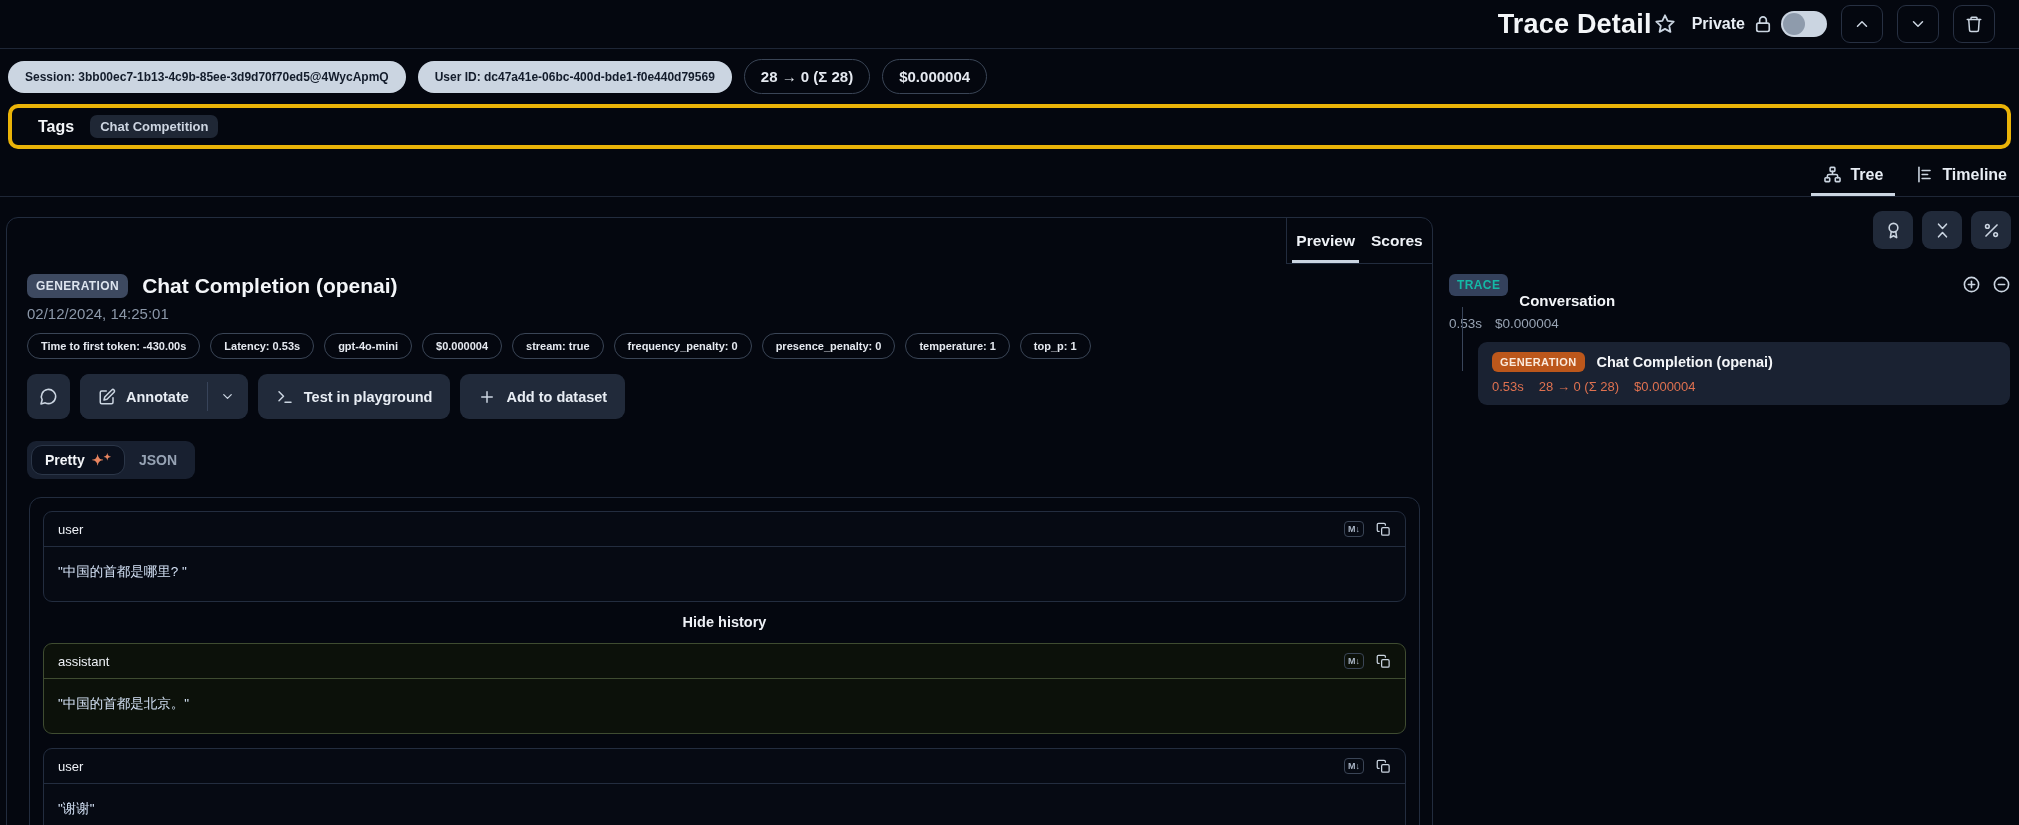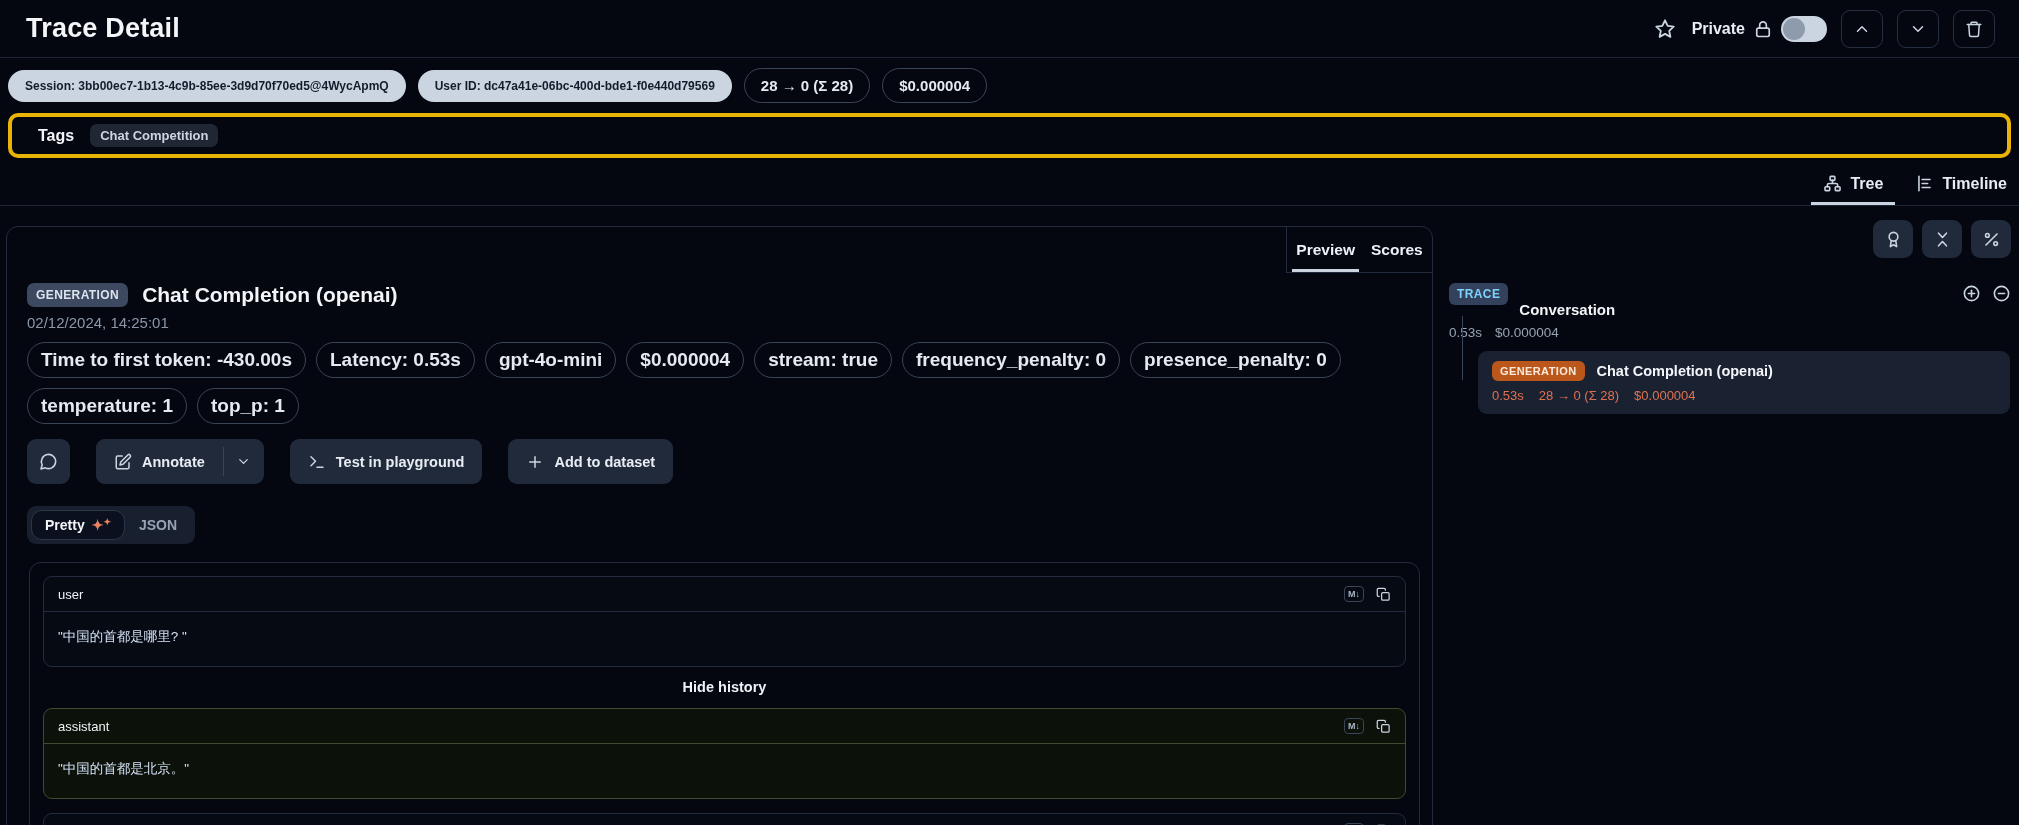--- a/index.html
+++ b/index.html
@@ -6,21 +6,21 @@
   html,body { background:#04070f; }
   .page {
     position:relative; width:2019px; height:825px; overflow:hidden;
     background:#04070f; color:#f3f5f8;
     font-family:"Liberation Sans", sans-serif;
   }
   svg { display:block; }
   .ic { stroke:#cbd5e1; stroke-width:2; fill:none; stroke-linecap:round; stroke-linejoin:round; }
 
   
-  .topbar { height:58px; display:flex; align-items:center; justify-content:space-between;
+  .topbar { height:49px; display:flex; align-items:center; justify-content:flex-end;
             padding:0 24px 0 26px; border-bottom:1px solid #1e2636; }
   .page-title { font-size:27px; font-weight:bold; letter-spacing:.2px; }
   .topbar-right { display:flex; align-items:center; gap:14px; }
   .privacy { display:flex; align-items:center; gap:8px; font-size:16px; font-weight:bold; color:#e8edf4; }
   .toggle { width:46px; height:26px; border-radius:13px; background:#cbd5e1; position:relative; cursor:pointer; }
   .toggle .knob { position:absolute; left:2px; top:2px; width:22px; height:22px; border-radius:50%;
                   background:#8e9bac; }
   .iconbtn { width:42px; height:38px; border:1px solid #273042; border-radius:9px;
              display:flex; align-items:center; justify-content:center; background:transparent; cursor:pointer; }
   .starbtn { background:none; border:none; cursor:pointer; padding:2px; }
@@ -58,24 +58,24 @@
               border-bottom:3px solid transparent; cursor:pointer; }
   .paneltab.active { border-bottom-color:#cbd5e1; }
 
   .card-body { padding:56px 22px 0 20px; }
   .genheader { display:flex; align-items:center; gap:14px; }
   .type-badge { background:#3d4960; color:#dde4ee; font-size:12px; font-weight:bold; letter-spacing:.4px;
                 padding:5px 9px; border-radius:7px; }
   .gen-title { font-size:21px; font-weight:bold; }
   .timestamp { margin-top:7px; font-size:15px; color:#8b97a8; }
   .pills { margin-top:11px; display:flex; flex-wrap:wrap; gap:10px; max-width:1390px; }
-  .mpill { border:1px solid #3a4556; color:#e5e9f0; font-size:19px; font-weight:bold;
+  .mpill { border:1px solid #3a4556; color:#e5e9f0; font-size:11px; font-weight:bold;
            padding:6px 13px; border-radius:999px; white-space:nowrap; }
 
-  .actions { margin-top:15px; display:flex; align-items:center; gap:26px; }
+  .actions { margin-top:15px; display:flex; align-items:center; gap:10px; }
   .btn { background:#212a3a; border:none; color:#e8edf4; font-family:inherit;
          font-size:14.5px; font-weight:bold; border-radius:9px; height:45px;
          display:flex; align-items:center; gap:10px; padding:0 18px; cursor:pointer; }
   .btn.square { width:43px; padding:0; justify-content:center; }
   .splitbtn { display:flex; align-items:stretch; background:#212a3a; border-radius:9px; overflow:hidden; }
   .splitbtn .main { border-radius:0; }
   .splitbtn .sep { width:1px; background:#38445a; margin:8px 0; }
   .splitbtn .caret { width:40px; display:flex; align-items:center; justify-content:center; cursor:pointer; }
 
   .fmt-toggle { margin-top:22px; display:inline-flex; background:#182030; border-radius:9px; padding:4px; }
@@ -100,21 +100,21 @@
   .msg-body { padding:16px 14px 20px 14px; font-size:13.5px; color:#d4e2f6; }
   .hide-history { text-align:center; font-size:14.5px; font-weight:bold; padding:12px 0 13px 0; color:#eef1f6; cursor:pointer; }
   .msg + .msg { margin-top:14px; }
 
   
   .sidebar { position:absolute; left:1449px; top:14px; width:562px; }
   .sb-controls { display:flex; justify-content:flex-end; gap:9px; }
   .sb-btn { width:40px; height:38px; background:#212a3a; border:none; border-radius:9px;
             display:flex; align-items:center; justify-content:center; cursor:pointer; }
   .trace-row { margin-top:11px; display:flex; align-items:center; gap:11px; }
-  .trace-badge { background:#34415c; color:#7dd3fc; font-size:12px; font-weight:bold; letter-spacing:.4px;
+  .trace-badge { background:#34415c; color:#14b8a6; font-size:12px; font-weight:bold; letter-spacing:.4px;
                  padding:4px 8px; border-radius:6px; }
   .trace-title { font-size:15px; font-weight:bold; color:#f3f5f8; cursor:pointer;margin-top:32px; }
   .trace-spacer { flex:1; }
   .trace-metrics { margin-top:7px; font-size:13.5px; color:#98a3b3; display:flex; gap:13px; }
   .tree-line { position:absolute; left:13px; top:96px; width:1px; height:64px; background:#39455a; }
   .obs-row { margin-left:29px; margin-top:11px; width:532px; background:#1a2232; border-radius:9px;
              padding:10px 14px 11px 14px; cursor:pointer; }
   .obs-row .line1 { display:flex; align-items:center; gap:12px; }
   .obs-badge { background:#bc571b; color:#fbeadc; font-size:11px; font-weight:bold; letter-spacing:.4px;
                padding:4px 8px; border-radius:6px; }

